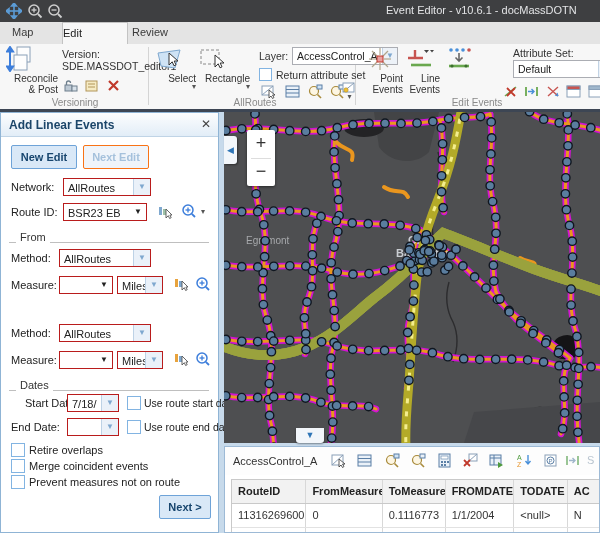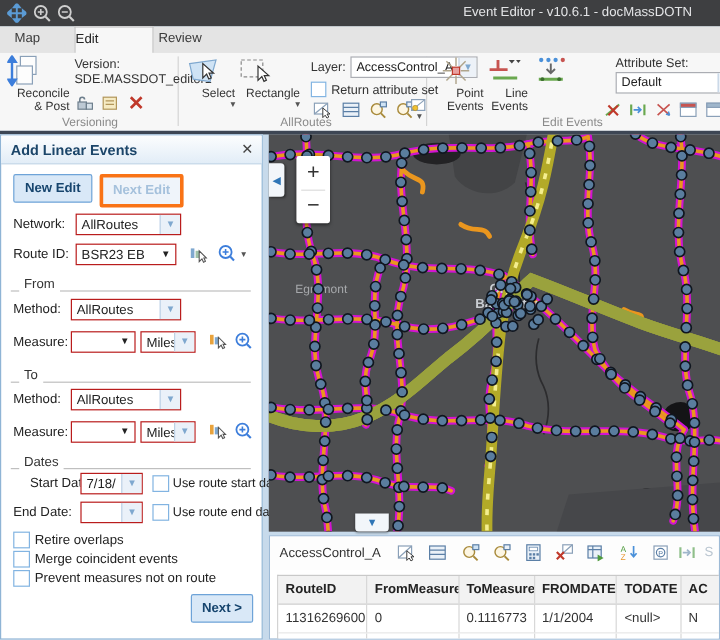--- a/index.html
+++ b/index.html
@@ -36,21 +36,21 @@
   .smicon{position:absolute;width:15px;height:15px;}
 
   
   #panel{left:0;top:112px;width:219px;height:421px;background:#fff;border:1px solid #8FB4D5;box-sizing:border-box;}
   #panel-header{position:absolute;left:0;top:0;width:217px;height:23px;
       background:linear-gradient(#FCFDFE,#E2EDF7);border-bottom:1px solid #C0D4E6;}
   #panel-title{position:absolute;left:8px;top:5px;font-size:12px;font-weight:bold;color:#1B4569;}
   #panel-close{position:absolute;right:7px;top:4px;font-size:12px;color:#444;cursor:default;}
   .pbtn{position:absolute;height:22px;line-height:22px;text-align:center;font-size:11px;font-weight:bold;border-radius:2px;}
   .pbtn.primary{background:#D9E8F7;border:1px solid #6EA3D8;color:#17456E;}
-  .pbtn.disabled{background:#EFF4FA;border:3px solid #f97316;color:#A5C1DC;}
+  .pbtn.disabled{background:#EFF4FA;border:1px solid #f97316;color:#A5C1DC;}
   .plabel{position:absolute;font-size:11px;color:#222;white-space:nowrap;}
   .pdrop{position:absolute;height:18px;background:#fff;border:1px solid #b91c1c;font-size:11px;color:#222;
          line-height:18px;padding-left:4px;box-sizing:border-box;white-space:nowrap;overflow:hidden;}
   .pdrop .dbox{position:absolute;right:0;top:0;width:16px;height:16px;background:#EAF1F9;border-left:1px solid #BDD2E6;
                color:#7FA8CF;font-size:8px;text-align:center;line-height:16px;}
   .pdrop .plaincaret{position:absolute;right:4px;top:0;color:#222;font-size:8px;line-height:16px;}
   .group-line{position:absolute;left:8px;width:200px;display:flex;align-items:flex-end;font-size:11px;color:#333;}
   .group-line:before{content:"";width:7px;height:1px;background:#BFBFBF;margin-right:4px;}
   .group-line:after{content:"";flex:1;height:1px;background:#BFBFBF;margin-left:4px;}
   .pchk{position:absolute;width:12px;height:12px;background:#fff;border:1px solid #82B4E2;}
@@ -368,23 +368,20 @@
   </span>
   <span class="smicon" style="left:194px;top:163px">
     <svg width="16" height="16">
         <circle cx="7" cy="7" r="5" fill="none" stroke="#3D7EDB" stroke-width="1.5"></circle>
         <line x1="4.5" y1="7" x2="9.5" y2="7" stroke="#3D7EDB" stroke-width="1.3"></line>
         <line x1="7" y1="4.5" x2="7" y2="9.5" stroke="#3D7EDB" stroke-width="1.3"></line>
         <line x1="10.8" y1="10.8" x2="14" y2="14" stroke="#3D7EDB" stroke-width="1.8"></line>
       </svg>
   </span>
 
-  <div class="group-line" style="top:194px">
-      <span>To</span>
-    </div>
   <div class="plabel" style="left:10px;top:214px">Method:</div>
   <div class="pdrop" style="left:58px;top:211px;width:92px">
     <span>AllRoutes</span><span class="dbox">▼</span>
   </div>
   <div class="plabel" style="left:10px;top:241px">Measure:</div>
   <div class="pdrop" style="left:58px;top:238px;width:54px">
     <span></span><span class="plaincaret">▼</span>
   </div>
   <div class="pdrop" style="left:116px;top:238px;width:46px">
     <span>Miles</span><span class="dbox">▼</span>

